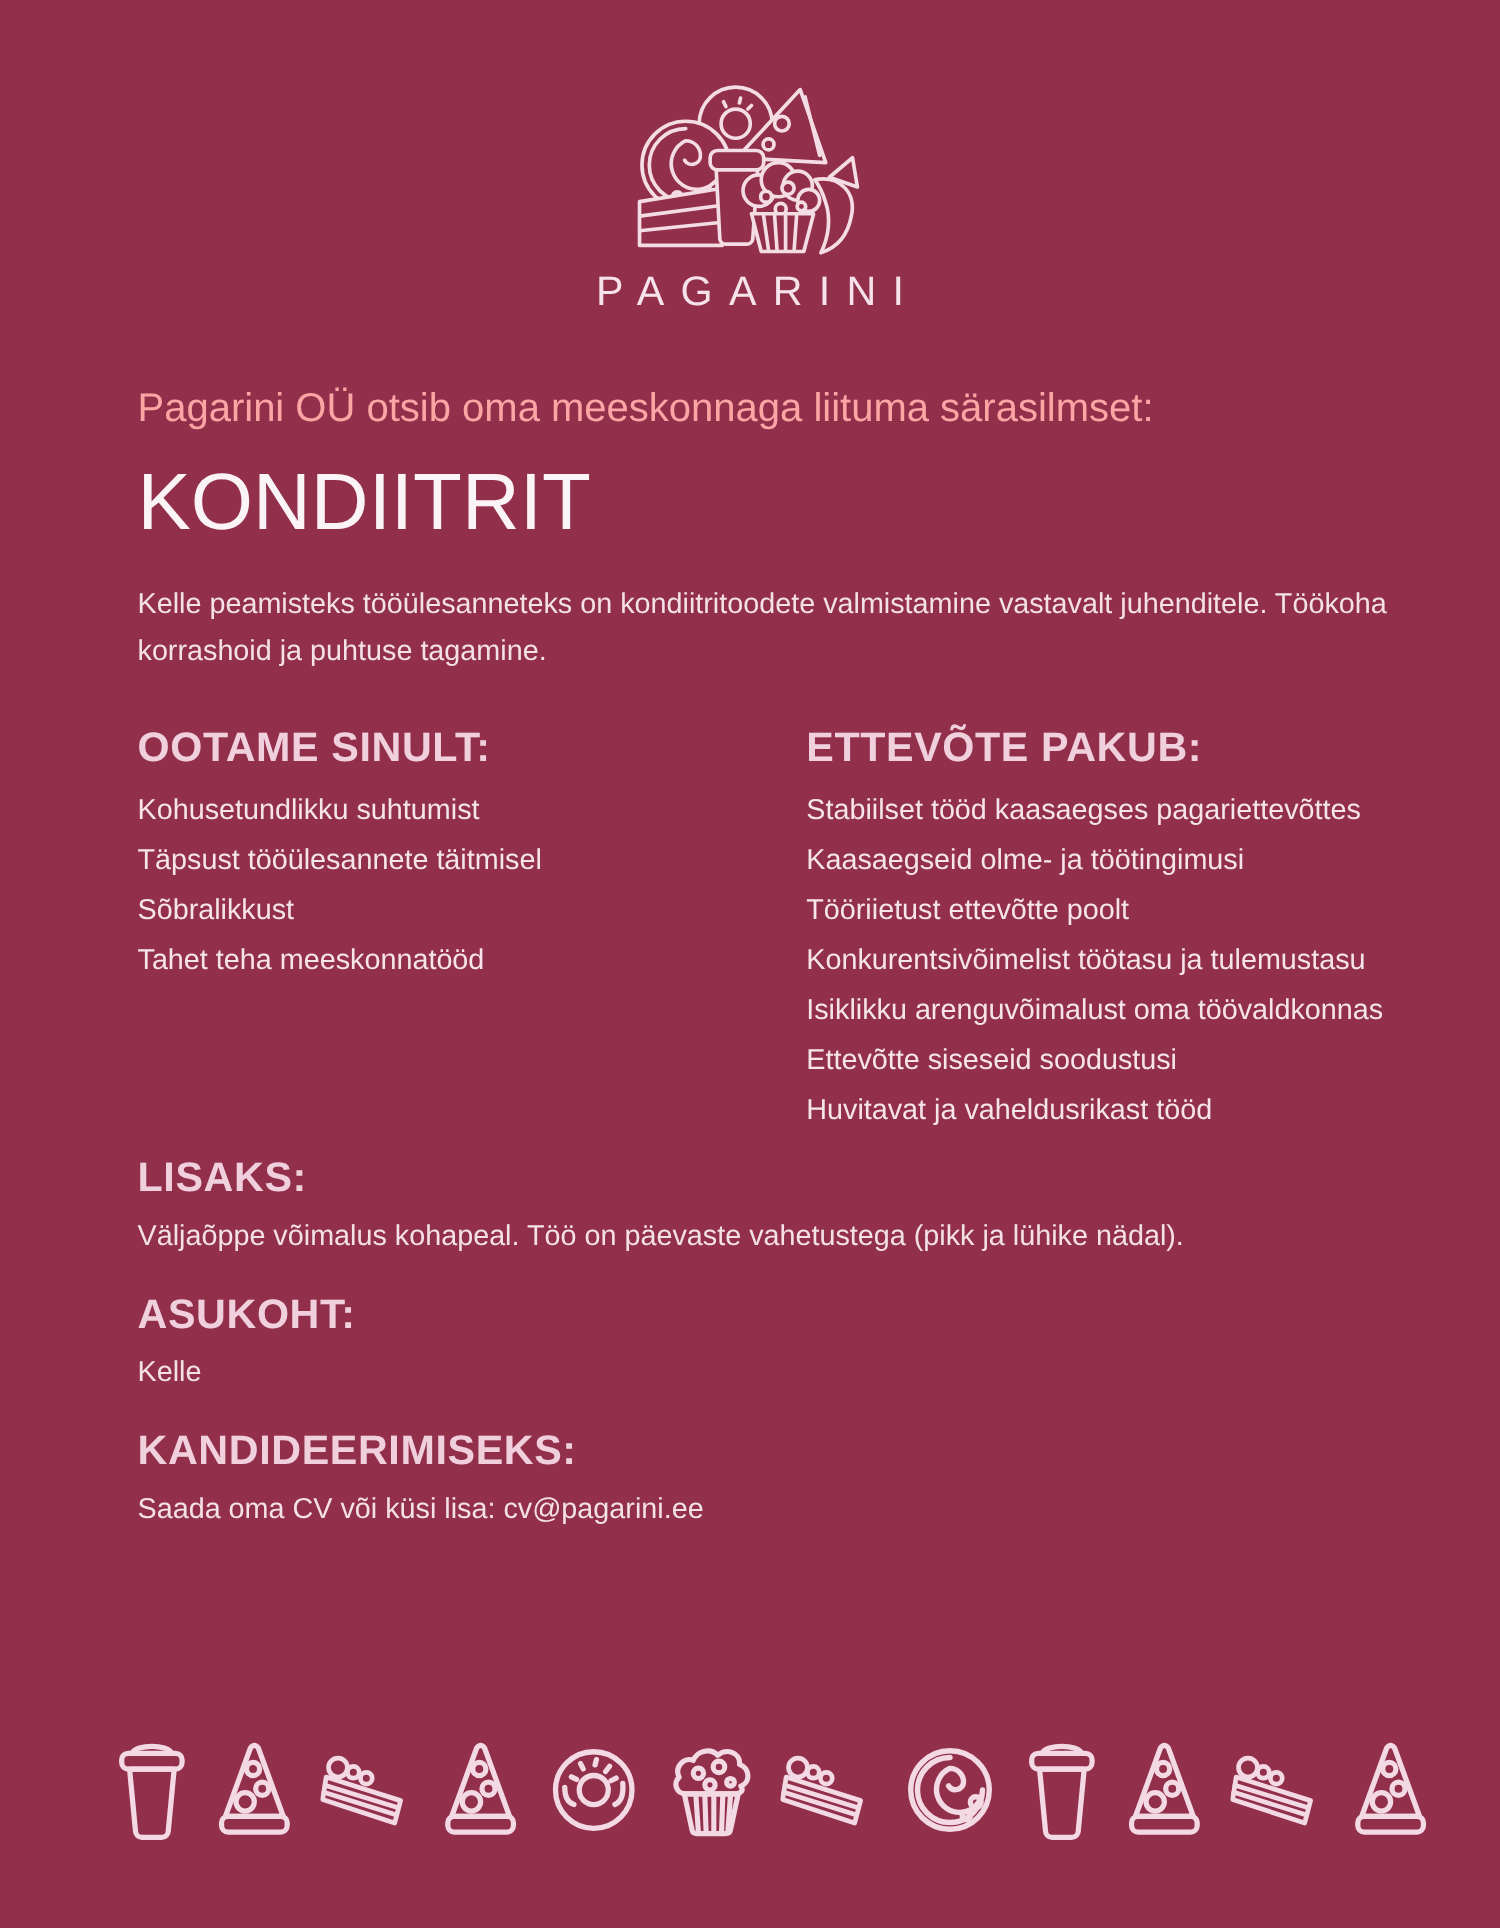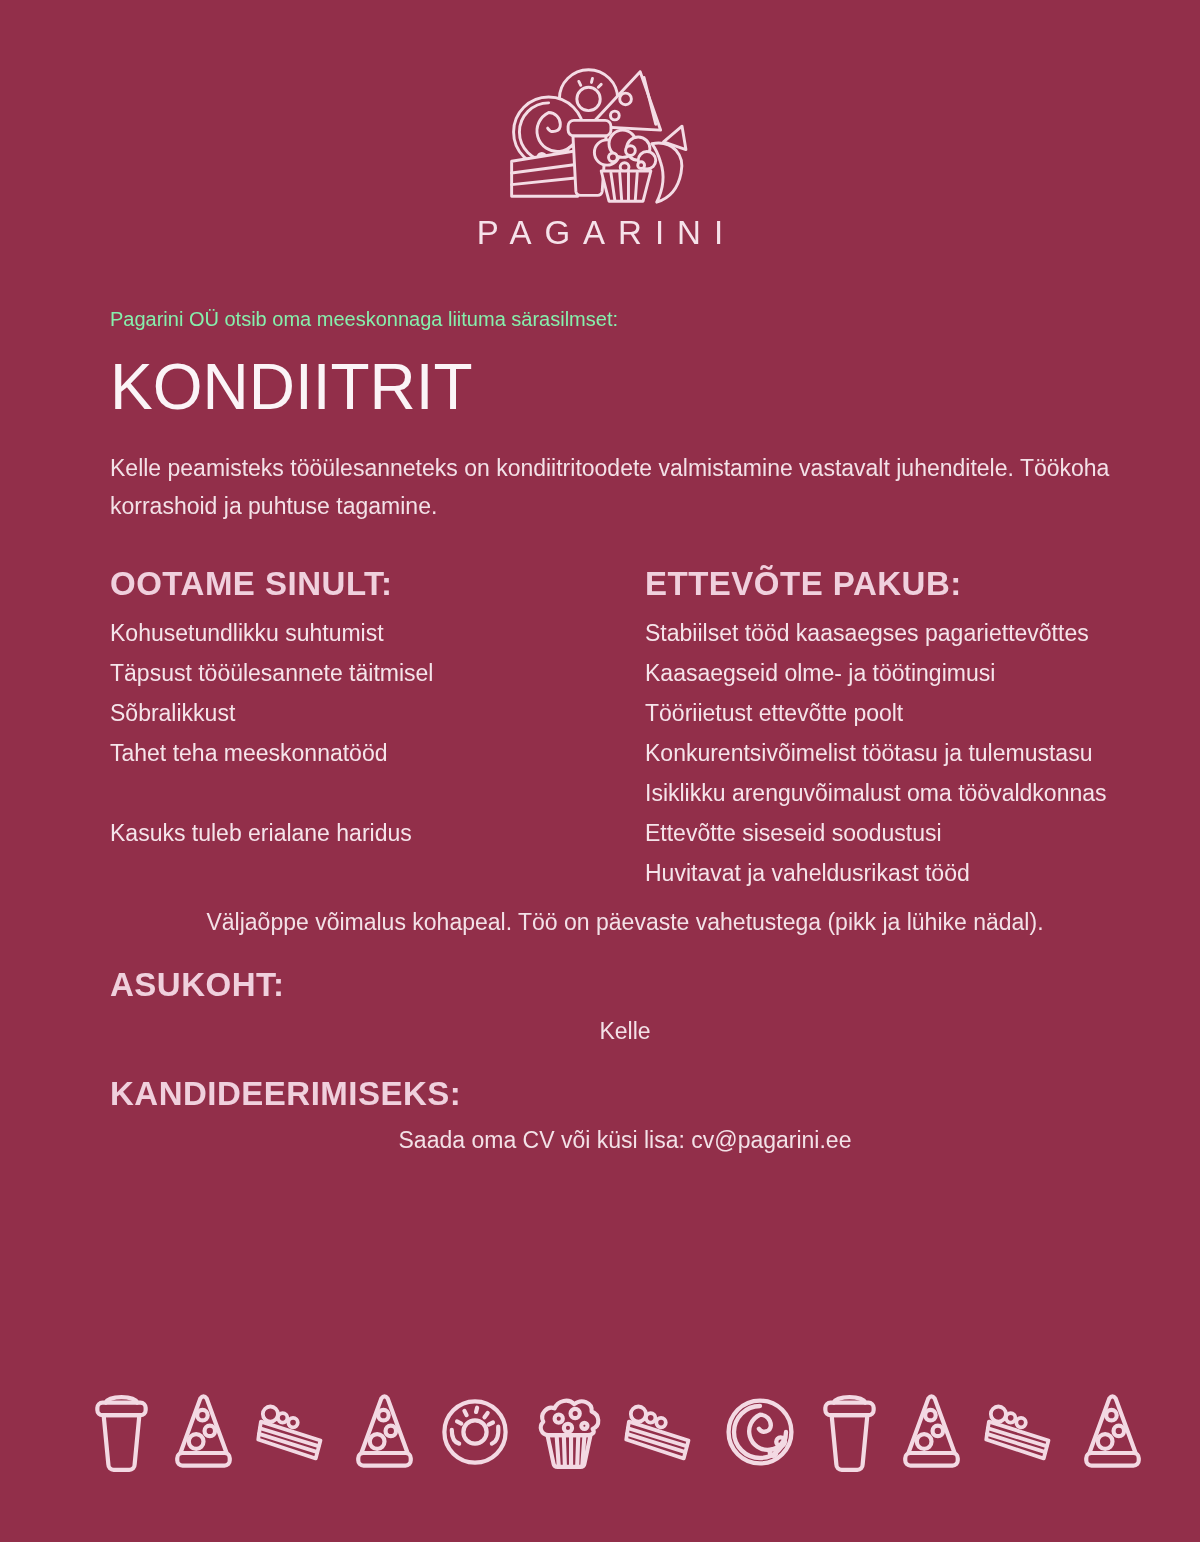--- a/index.html
+++ b/index.html
@@ -16,21 +16,21 @@
   .logo-art{display:block;margin:0 auto;height:148px;color:#F4DCE5;}
   .wordmark{
     margin-top:6px;
     font-size:33px;font-weight:400;
     letter-spacing:13px;text-indent:13px;
     color:#F6E2EA;
   }
 
   
   .content{padding:0 60px 0 110px;color:#F5E4EA;}
-  .intro{margin:56px 0 0 0;font-size:20px;color:#86efac;}
+  .intro{margin:56px 0 0 0;font-size:32px;color:#fca5a5;}
   .title{
     margin:24px 0 0 0;
     font-size:64px;font-weight:400;letter-spacing:0;
     color:#FBF4F7;line-height:1.0;
   }
   .summary{
     margin:30px 0 0 0;max-width:1015px;
     font-size:23px;line-height:38px;
     white-space:pre-line;color:#F3E1E7;
   }
@@ -45,21 +45,21 @@
   }
   .list{list-style:none;margin:8px 0 0 0;padding:0;}
   .list-item{
     font-size:23px;line-height:40px;
     white-space:nowrap;color:#F5E4EA;
   }
   .list-item.bonus{margin-top:40px;}
 
   .text-section{margin-top:30px;}
   .text-section.first{margin-top:16px;}
-  .section-body{margin:14px 0 0 0;font-size:23px;color:#F3E1E7;text-align:center;}
+  .section-body{margin:14px 0 0 0;font-size:23px;color:#F3E1E7;}
   .email{color:#F3E1E7;}
 
   
   .icon-row{
     position:absolute;left:92px;right:56px;top:1386px;height:92px;
     display:flex;justify-content:space-between;align-items:center;
     color:#F3D9E3;
   }
   .fi{display:block;fill:none;stroke:currentColor;stroke-width:4;
       stroke-linecap:round;stroke-linejoin:round;}
@@ -189,39 +189,39 @@
 korrashoid ja puhtuse tagamine.</p>
 
     <div class="columns">
       <section class="col col-left">
         <h2 class="section-heading">OOTAME SINULT:</h2>
         <ul class="list">
           <li class="list-item">Kohusetundlikku suhtumist</li>
           <li class="list-item">Täpsust tööülesannete täitmisel</li>
           <li class="list-item">Sõbralikkust</li>
           <li class="list-item">Tahet teha meeskonnatööd</li>
-          <li class="list-item bonus">Kasuks tuleb erialane haridus</li>
         </ul>
       </section>
 
       <section class="col col-right">
         <h2 class="section-heading">ETTEVÕTE PAKUB:</h2>
         <ul class="list">
           <li class="list-item">Stabiilset tööd kaasaegses pagariettevõttes</li>
           <li class="list-item">Kaasaegseid olme- ja töötingimusi</li>
           <li class="list-item">Tööriietust ettevõtte poolt</li>
           <li class="list-item">Konkurentsivõimelist töötasu ja tulemustasu</li>
           <li class="list-item">Isiklikku arenguvõimalust oma töövaldkonnas</li>
           <li class="list-item">Ettevõtte siseseid soodustusi</li>
           <li class="list-item">Huvitavat ja vaheldusrikast tööd</li>
         </ul>
       </section>
     </div>
 
     <section class="text-section first">
+      <h2 class="section-heading">LISAKS:</h2>
       <p class="section-body">Väljaõppe võimalus kohapeal. Töö on päevaste vahetustega (pikk ja lühike nädal).</p>
     </section>
 
     <section class="text-section">
       <h2 class="section-heading">ASUKOHT:</h2>
       <p class="section-body">Kelle</p>
     </section>
 
     <section class="text-section">
       <h2 class="section-heading">KANDIDEERIMISEKS:</h2>

